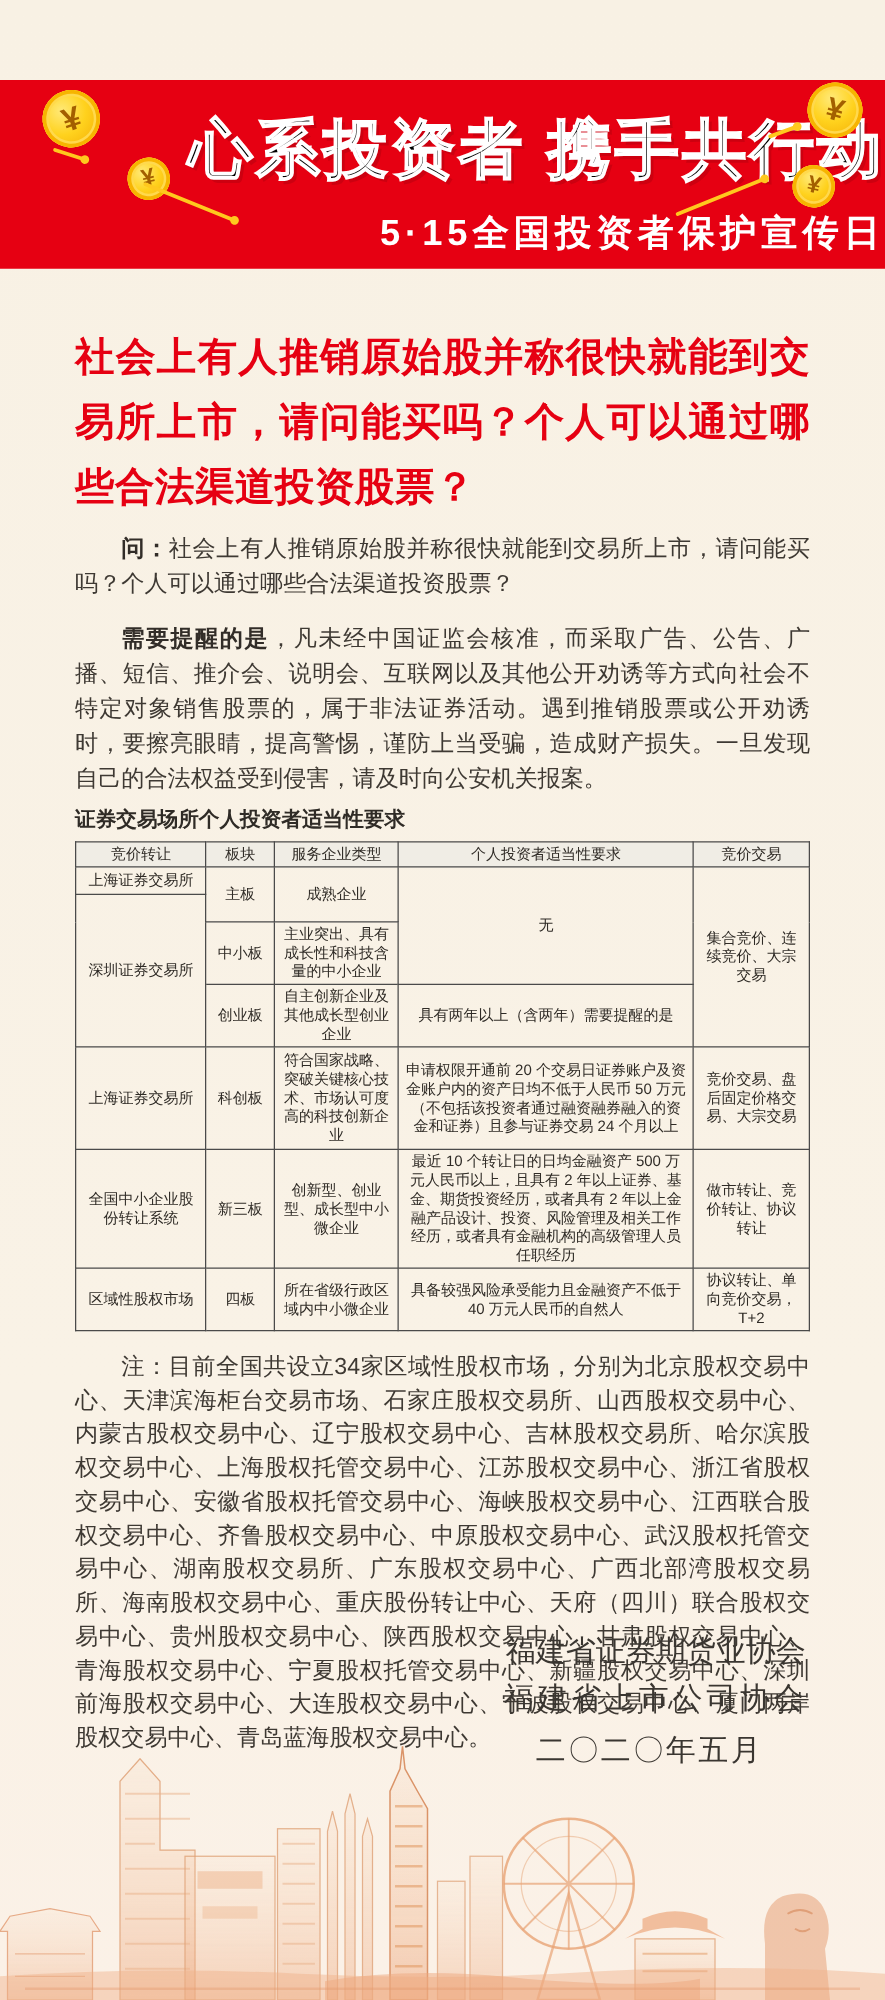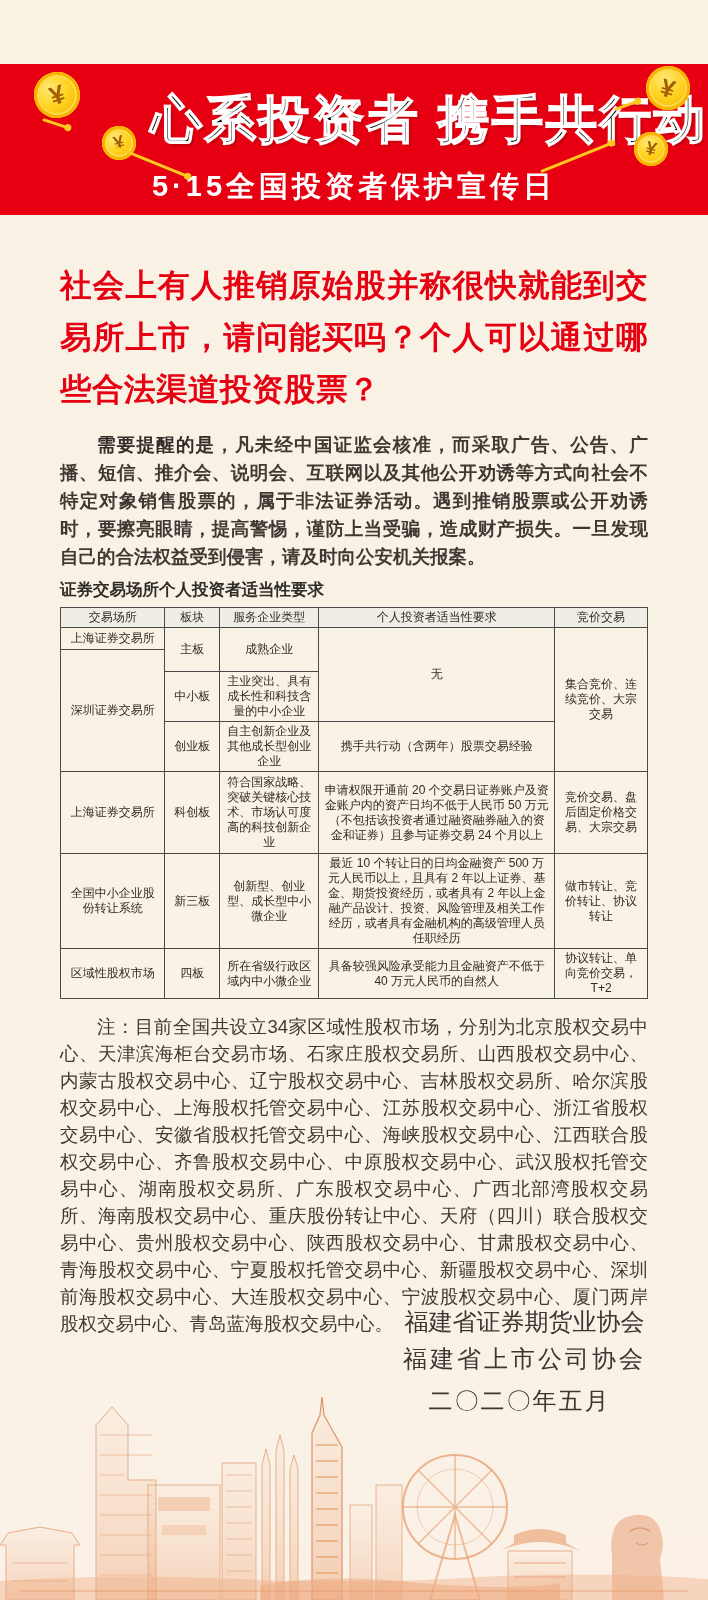--- a/index.html
+++ b/index.html
@@ -15,21 +15,21 @@
   .banner {
     position:relative; height:151px; background:#e60012; overflow:hidden;
   }
   .banner-title {
     margin-top:22px; text-align:right; color:#000000;
     font-size:51px; font-weight:900; letter-spacing:3px;
     text-shadow:3px 3px 0 rgba(140,0,10,.28);
     -webkit-text-stroke:1.5px #ffffff;
   }
   .banner-subtitle {
-    margin-top:12px; text-align:center; color:#ffffff;
+    margin-top:12px; text-align:right; color:#ffffff;
     font-size:29px; font-weight:700; letter-spacing:4px;
   }
   .coin {
     position:absolute; border-radius:50%;
     background:radial-gradient(circle at 38% 32%, #ffe978 0%, #ffd21e 45%, #f2a800 100%);
     box-shadow:inset 0 0 0 3px #f7b400, inset 0 0 0 5px #ffd94d;
     display:flex; align-items:center; justify-content:center;
     color:#a35f00; font-weight:bold;
   }
   .streak {
@@ -45,21 +45,21 @@
     margin-top:28px; color:#e60012; font-weight:900;
     font-size:31.5px; line-height:52px; text-align:justify; letter-spacing:.5px;
   }
   .para {
     font-size:18.5px; line-height:28px; color:#3e3933;
     text-indent:2em; text-align:justify;
   }
   .para b { color:#322d28; }
   .para-q { margin-top:10px; }
   .para-a { margin-top:22px; }
-  .para-notice { margin-top:16px;font-weight:bold; }
+  .para-notice { margin-top:16px; }
   .table-title {
     margin-top:8px; text-align:left; font-size:16.5px; font-weight:bold; color:#2f2b26;
   }
   table.suitability {
     width:100%; margin-top:6px; border-collapse:collapse;
     font-size:12px; color:#2f2b26; line-height:15px;
   }
   table.suitability th, table.suitability td {
     border:1px solid #4a4a4a; padding:2px 5px; text-align:center; vertical-align:middle;
     font-weight:normal;
@@ -105,37 +105,38 @@
     <div class="streak" style="right:94px; top:92px; width:76px; transform:rotate(-22deg);"></div>
     <div class="streak" style="right:70px; top:40px; width:24px; transform:rotate(-20deg);"></div>
     <div class="banner-title">心系投资者 携手共行动</div>
     <div class="banner-subtitle">5·15全国投资者保护宣传日</div>
   </div>
 
   <div class="content">
 
     <div class="question-title">社会上有人推销原始股并称很快就能到交易所上市，请问能买吗？个人可以通过哪些合法渠道投资股票？</div>
 
+    <p class="para para-q"><b>问：</b><span>社会上有人推销原始股并称很快就能到交易所上市，请问能买吗？个人可以通过哪些合法渠道投资股票？</span></p>
 
 
     <p class="para para-notice"><b>需要提醒的是</b><span>，凡未经中国证监会核准，而采取广告、公告、广播、短信、推介会、说明会、互联网以及其他公开劝诱等方式向社会不特定对象销售股票的，属于非法证券活动。遇到推销股票或公开劝诱时，要擦亮眼睛，提高警惕，谨防上当受骗，造成财产损失。一旦发现自己的合法权益受到侵害，请及时向公安机关报案。</span></p>
 
     <div class="table-title">证券交易场所个人投资者适当性要求</div>
 
     <table class="suitability">
       <colgroup>
         <col style="width:17.8%">
           <col style="width:9.3%">
           <col style="width:16.9%">
           <col style="width:40.2%">
           <col style="width:15.8%">
       </colgroup>
       <tbody>
           <tr>
-        <th>交易场所</th>
+        <th>竞价转让</th>
         <th>板块</th>
         <th>服务企业类型</th>
         <th>个人投资者适当性要求</th>
         <th>竞价交易</th>
       </tr>
       <tr style="height:22px;">
         <td>上海证券交易所</td>
         <td rowspan="2">主板</td>
         <td rowspan="2">成熟企业</td>
         <td rowspan="3" class="tl">无</td>
@@ -144,21 +145,21 @@
       <tr style="height:22px;">
         <td rowspan="3">深圳证券交易所</td>
       </tr>
       <tr style="height:40px;">
         <td>中小板</td>
         <td class="tl">主业突出、具有成长性和科技含量的中小企业</td>
       </tr>
       <tr style="height:40px;">
         <td>创业板</td>
         <td class="tl">自主创新企业及其他成长型创业企业</td>
-        <td class="tl">携手共行动（含两年）股票交易经验</td>
+        <td class="tl">具有两年以上（含两年）需要提醒的是</td>
       </tr>
       <tr style="height:82px;">
         <td>上海证券交易所</td>
         <td>科创板</td>
         <td class="tl">符合国家战略、突破关键核心技术、市场认可度高的科技创新企业</td>
         <td class="tl">申请权限开通前 20 个交易日证券账户及资金账户内的资产日均不低于人民币 50 万元（不包括该投资者通过融资融券融入的资金和证券）且参与证券交易 24 个月以上</td>
         <td class="tl">竞价交易、盘后固定价格交易、大宗交易</td>
       </tr>
       <tr style="height:70px;">
         <td>全国中小企业股份转让系统</td>

